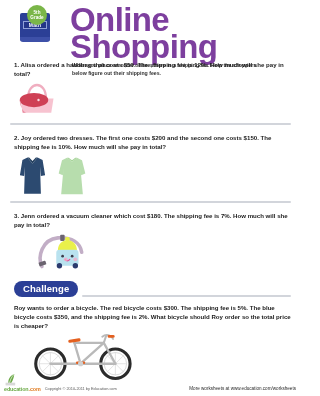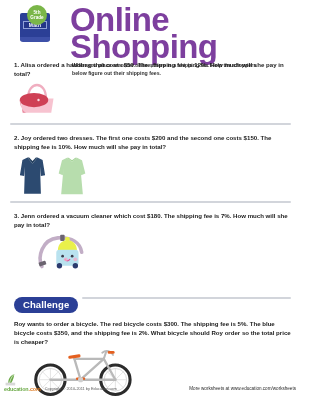--- a/index.html
+++ b/index.html
@@ -136,22 +136,22 @@
 
   
   .dresses { display: flex; gap: 10px; padding-left: 8px; }
 
   
   .vacuum { padding-left: 24px; }
 
   
   .challenge-head {
     display: flex;
-    align-items: flex-start;
-    margin-top: 20px;
+    align-items: flex-end;
+    margin-top: 4px;
     padding-left: 4px;
   }
   .challenge-badge {
     background: #2b3f96;
     color: #ffffff;
     font-size: 9.5px;
     font-weight: bold;
     padding: 2px 9px 3px 9px;
     border-radius: 9px;
     line-height: 11px;

